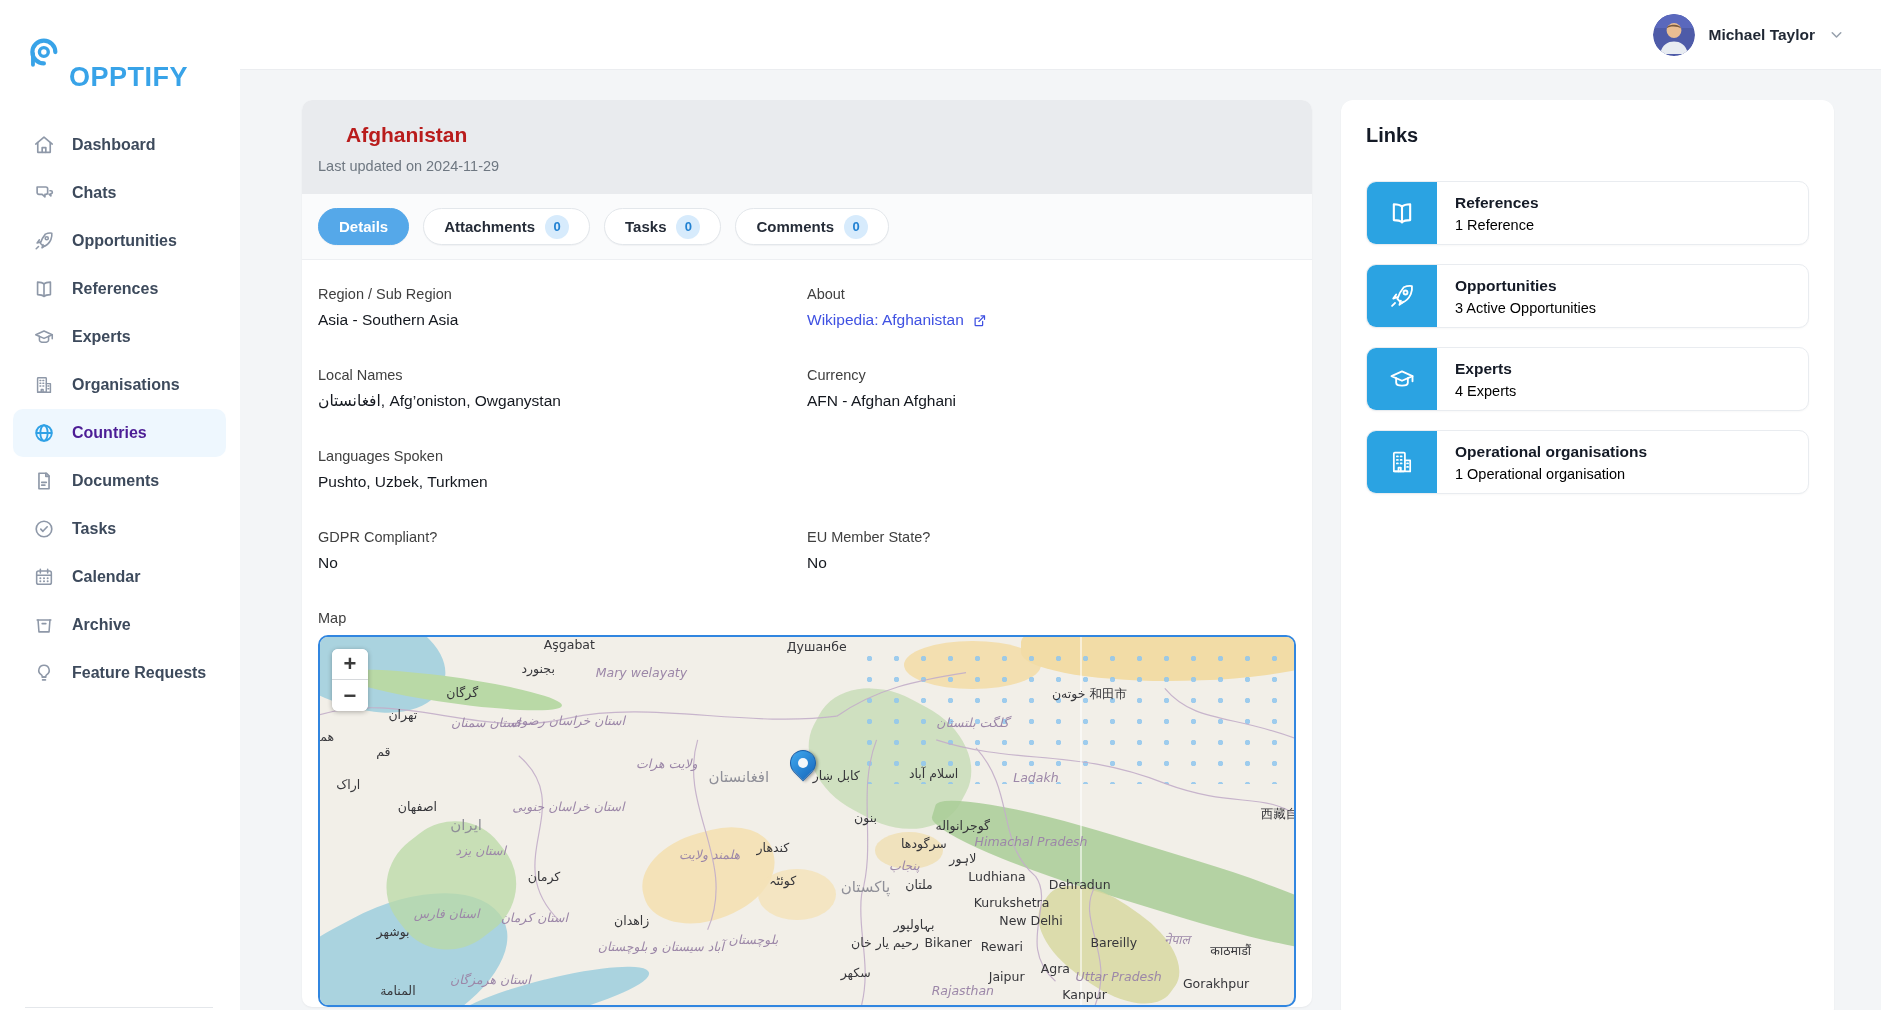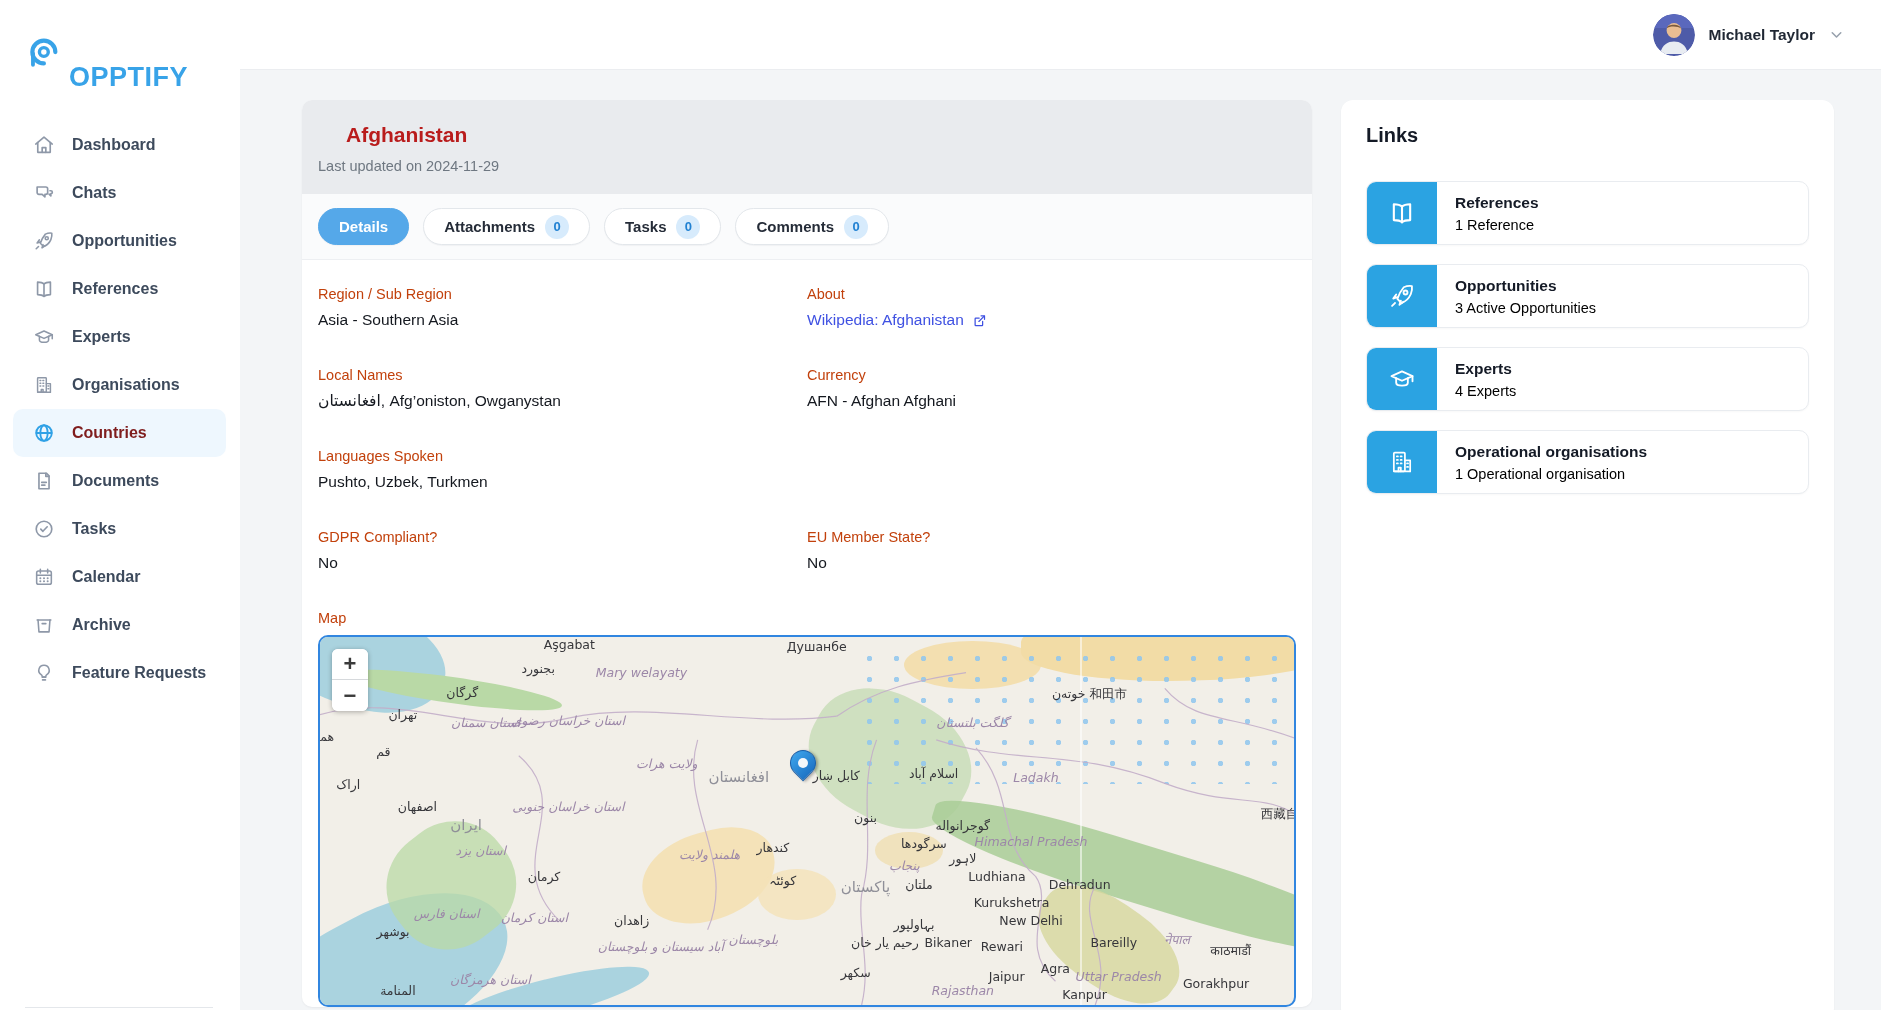--- a/index.html
+++ b/index.html
@@ -8,21 +8,21 @@
   .app { display:flex; width:1881px; height:1010px; }
 
   
   .sidebar { flex:0 0 240px; background:#fff; position:relative; z-index:3; }
   .logo { display:flex; align-items:center; gap:9px; padding:14px 0 0 26px; }
   .logo-text { font-size:27px; font-weight:800; color:#38a3e8; letter-spacing:.5px;margin-top:48px; }
   .menu { padding-top:28px; }
   .menu-item { display:flex; align-items:center; gap:17px; height:48px; margin:0 14px 0 13px;
                padding-left:20px; border-radius:10px; font-size:16px; font-weight:600; color:#3d4a5c; cursor:pointer; }
   .menu-item svg { width:22px; height:22px; color:#8e98a8; flex:0 0 22px; }
-  .menu-item.active { background:#eef7fe; color:#7f1d1d; }
+  .menu-item.active { background:#eef7fe; color:#4c1d95; }
   .menu-item.active svg { color:#2fa1e6; }
   .sidebar-divider { position:absolute; bottom:2px; left:25px; right:27px; border-top:1px solid #e4e7eb; }
 
   
   .main { flex:1; display:flex; flex-direction:column; background:#f3f5f7; min-width:0; }
   .topbar { flex:0 0 70px; background:#fff; border-bottom:1px solid #ebedf0; display:flex; align-items:center;
             justify-content:flex-end; gap:13px; padding-right:36px; }
   .avatar { width:42px; height:42px; border-radius:50%; overflow:hidden; flex:0 0 42px; }
   .user-name { font-size:15.5px; font-weight:700; color:#1f2733; }
   .chevron svg { width:17px; height:17px; color:#98a1ad; display:block; }
@@ -39,21 +39,21 @@
   .tabs-row { display:flex; gap:14px; padding:14px 16px; background:#fafbfc; border-bottom:1px solid #edeff2; }
   .tab { display:flex; align-items:center; gap:10px; height:37px; padding:0 20px; border-radius:999px;
          font-size:15px; font-weight:600; color:#252c38; background:#fff; border:1px solid #e3e7eb; cursor:pointer;
          box-shadow:0 1px 1px rgba(16,24,40,.04); }
   .tab.active { background:#55a8e9; border-color:#55a8e9; color:#fff; }
   .tab-badge { width:24px; height:24px; border-radius:50%; background:#d7ebfc; color:#2181d2; font-size:13px;
                font-weight:700; display:flex; align-items:center; justify-content:center; }
 
   .fields { padding:26px 16px 0; display:grid; grid-template-columns:1fr 1fr; }
   .field { margin-bottom:38px; }
-  .field-label { font-size:14.5px; color:#c2410c; margin-bottom:9px; }
+  .field-label { font-size:14.5px; color:#404040; margin-bottom:9px; }
   .field-value { font-size:15.5px; color:#14181f; }
   .link-value { color:#3f51e2; display:inline-flex; align-items:center; gap:8px; text-decoration:none; cursor:pointer; }
   .link-value svg { width:15px; height:15px; }
   .map-block { grid-column:1 / -1; margin-bottom:0; }
 
   
   .map-frame { margin-top:1px; height:372px; border:2px solid #3186e0; border-radius:10px; overflow:hidden;
                position:relative; background:#f2efe8; }
   .terrain { position:absolute; }
   .t-caspian  { left:-3%; top:-7%;  width:16%; height:27%; background:#aad3df; border-radius:45% 55% 60% 40%; transform:rotate(18deg); }

